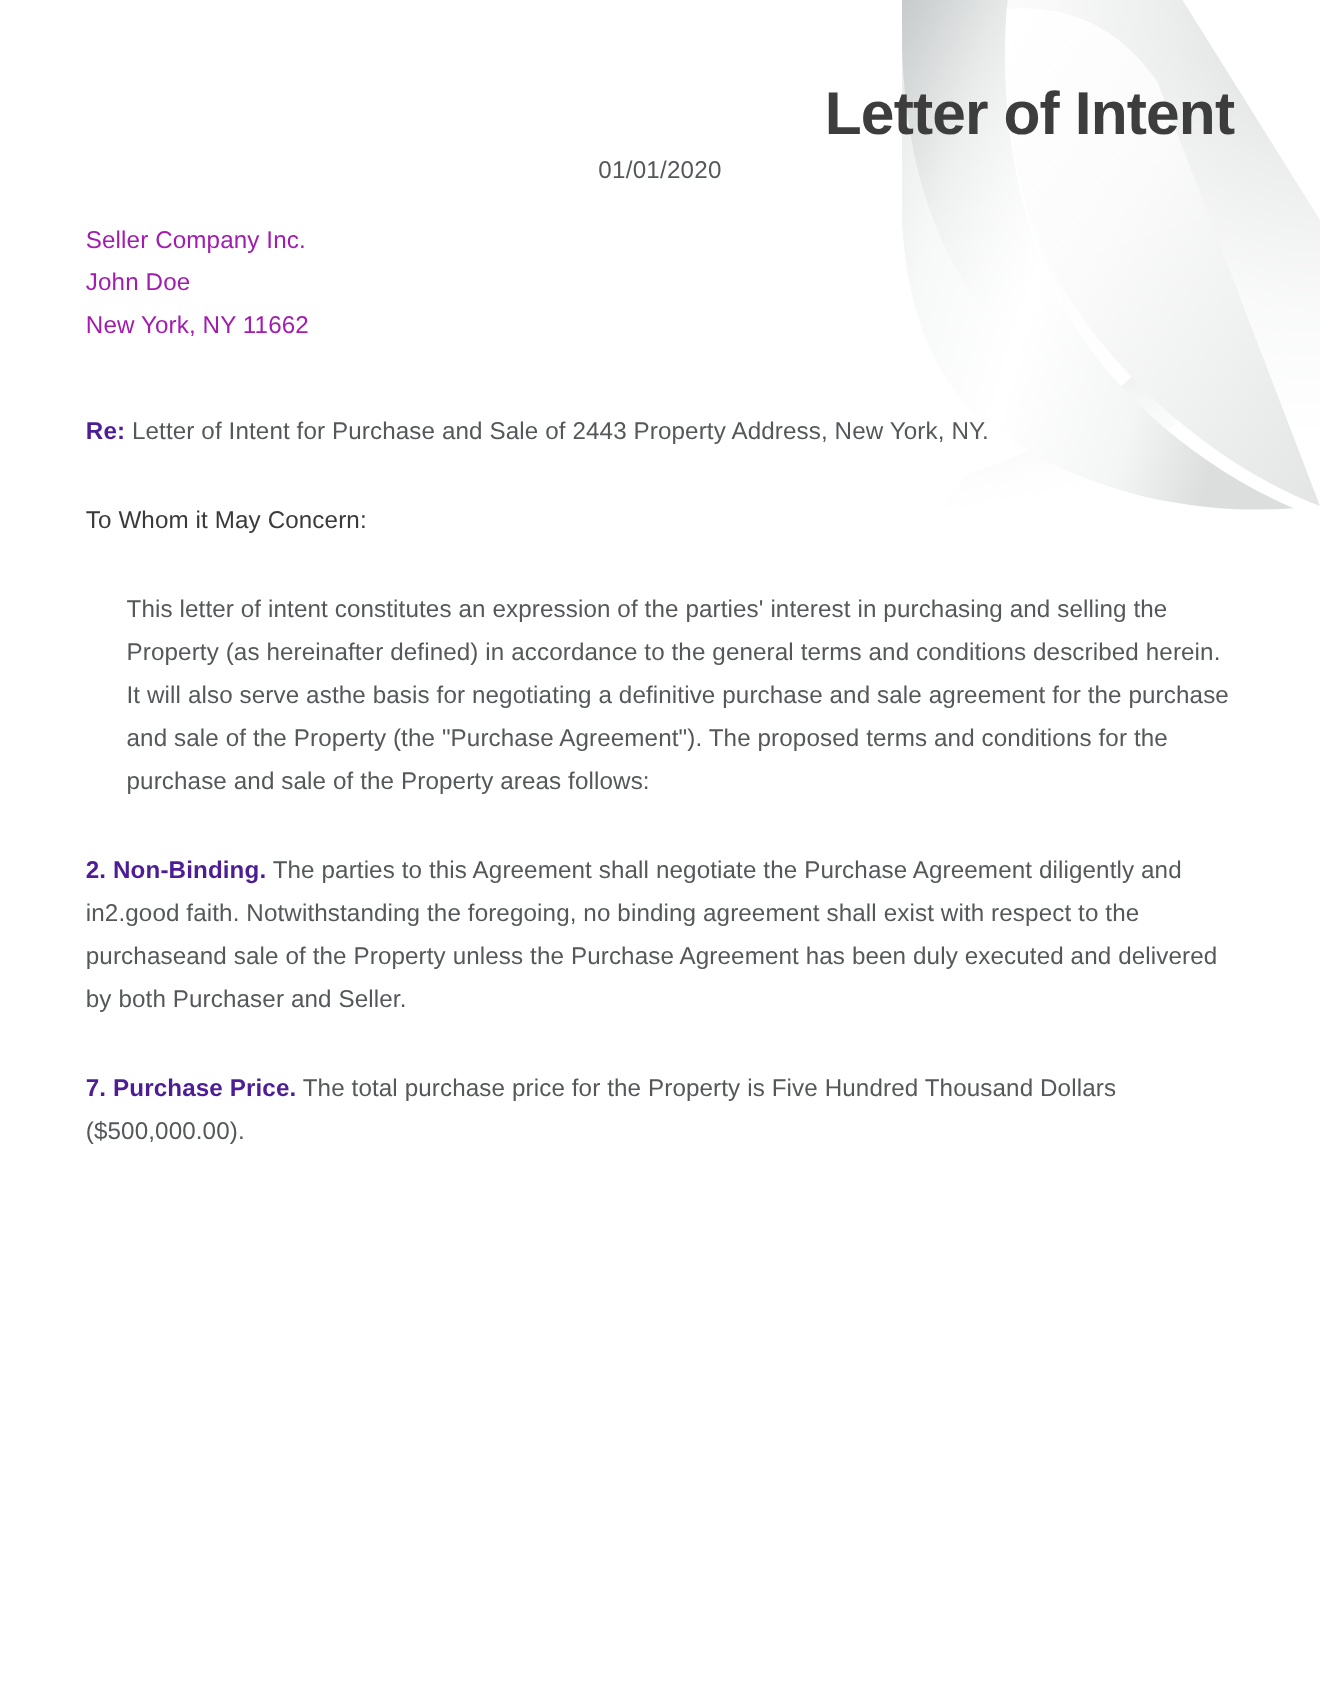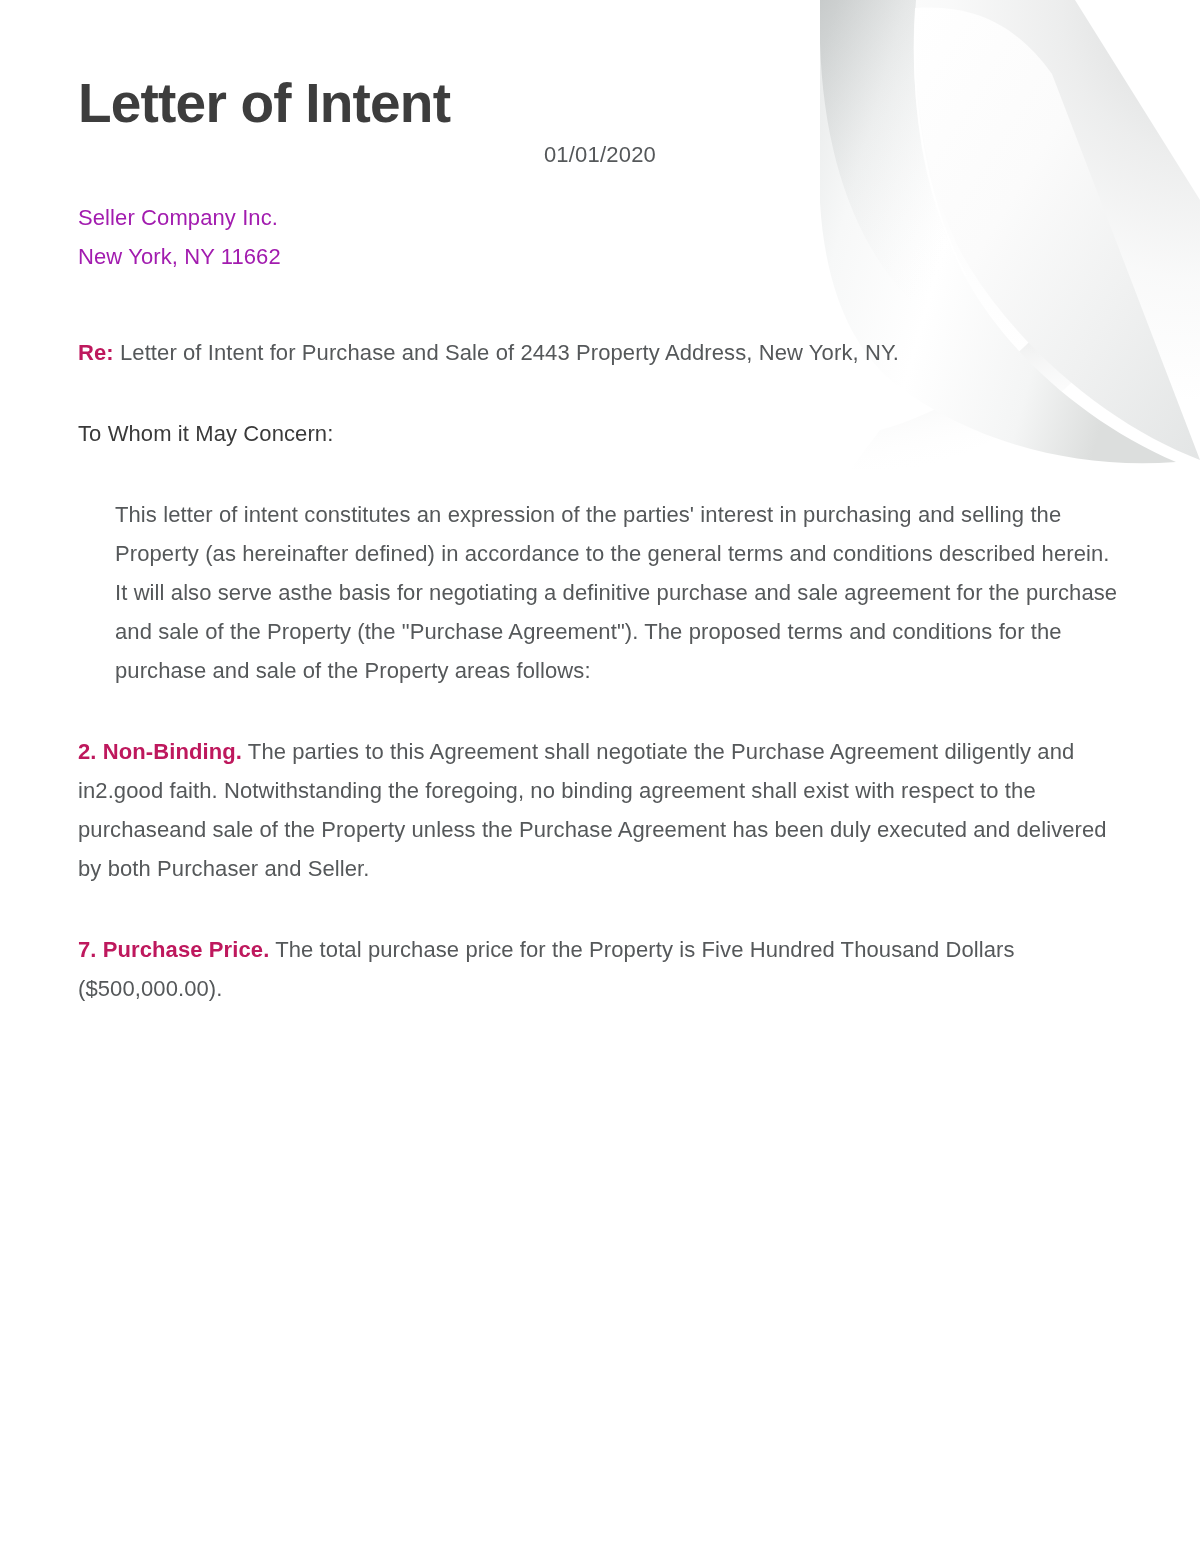--- a/index.html
+++ b/index.html
@@ -63,21 +63,21 @@
   
   #doc {
     position: absolute;
     inset: 0;
     padding: 0 78px;
   }
 
   .title {
     margin: 0;
     padding-top: 74px;
-    text-align: left;
+    text-align: right;
     font-size: 55px;
     font-weight: 700;
     letter-spacing: -0.8px;
     color: #3d3d3d;
     line-height: 1.06;
   }
   .subtitle {
     margin: 10px 0 0 0;
     text-align: center;
     font-size: 22px;
@@ -101,21 +101,21 @@
     color: #55585a;
     line-height: 39px;
     letter-spacing: 0.1px;
     max-width: 1030px;
   }
   .re-block   { margin-top: 57px; }
   .salutation { margin-top: 42px; font-weight: 400; color: #3a3a3a; }
   .intro      { margin-top: 42px; margin-left: 37px; }
   .clause     { margin-top: 42px; }
 
-  .lead { font-weight: 700; color: #be185d; }
+  .lead { font-weight: 700; color: #4c1d95; }
 </style>
 </head>
 <body>
 
 <div id="page">
 
   <div id="sheet-clip"></div>
   <div id="sheet-shade"></div>
 
   <div id="curl">
@@ -165,20 +165,21 @@
   </div>
 
   <div id="doc">
 
     <h1 class="title">Letter of Intent</h1>
 
     <div class="subtitle">01/01/2020</div>
 
     <div class="addr">
       <div class="addr-line">Seller Company Inc.</div>
+      <div class="addr-line">John Doe</div>
       <div class="addr-line">New York, NY 11662</div>
     </div>
 
     <div class="block re-block">
       <span class="lead">Re:</span><span> Letter of Intent for Purchase and Sale of 2443 Property Address, New York, NY.</span>
     </div>
 
     <div class="block salutation">To Whom it May Concern:</div>
 
     <div class="block intro">This letter of intent constitutes an expression of the parties' interest in purchasing and selling the Property (as hereinafter defined) in accordance to the general terms and conditions described herein. It will also serve asthe basis for negotiating a definitive purchase and sale agreement for the purchase and sale of the Property (the "Purchase Agreement"). The proposed terms and conditions for the purchase and sale of the Property areas follows:</div>

